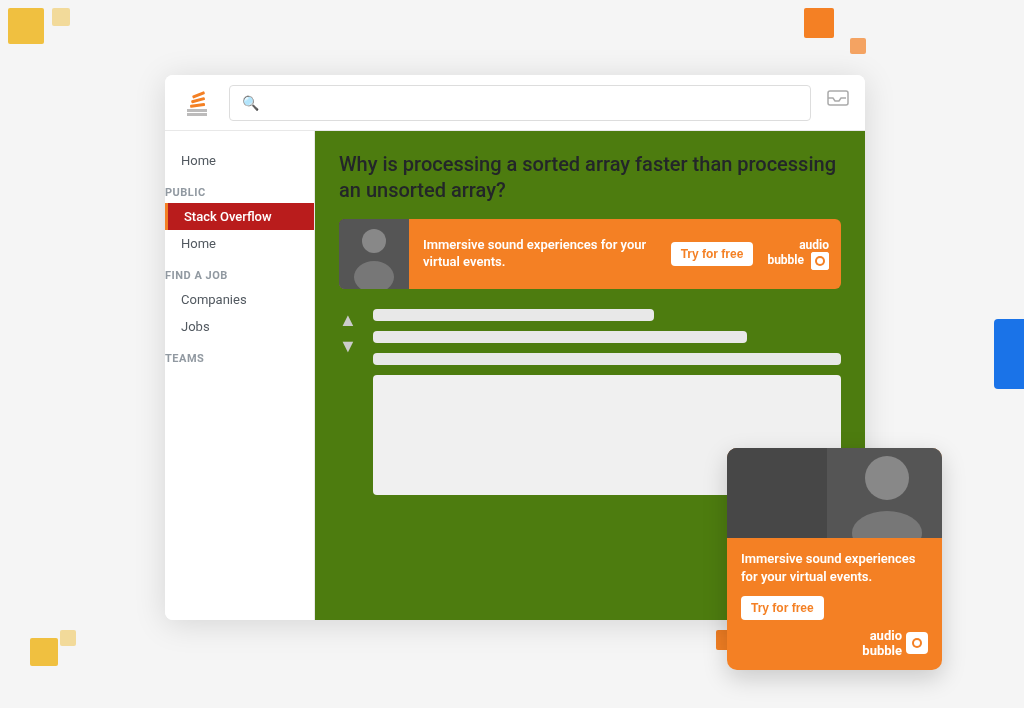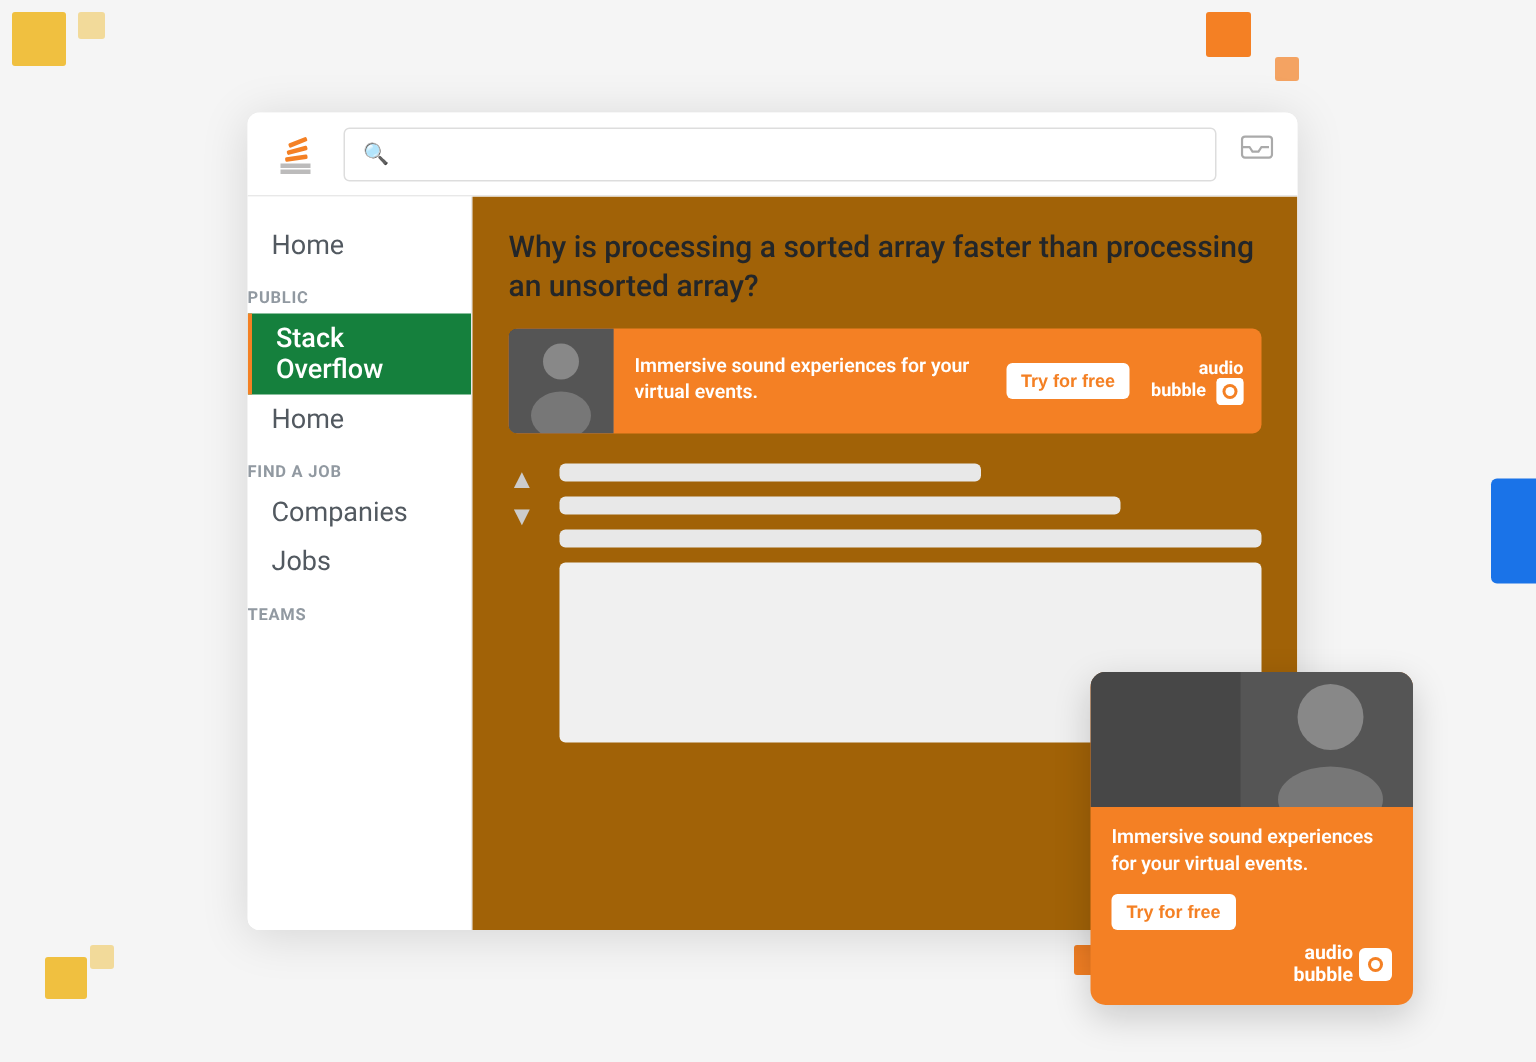--- a/index.html
+++ b/index.html
@@ -87,47 +87,47 @@
       width: 150px;
       flex-shrink: 0;
       background: #fff;
       border-right: 1px solid #e8e8e8;
       padding: 16px 0;
       overflow-y: auto;
     }
 
     .sidebar-item {
       padding: 6px 16px;
-      font-size: 18px;
+      font-size: 13px;
       color: #525960;
       cursor: pointer;
     }
 
     .sidebar-item.active {
-      background: #15803d;
+      background: #b91c1c;
       color: #fff;
       border-left: 3px solid #f48024;
       font-weight: 500;
     }
 
     .sidebar-section-header {
       padding: 12px 0 4px;
       font-size: 11px;
       font-weight: 700;
       color: #9199a1;
       letter-spacing: 0.5px;
       text-transform: uppercase;
     }
 
     
     .main-content {
       flex: 1;
       padding: 20px 24px;
       overflow-y: auto;
-      background: #a16207;
+      background: #4d7c0f;
     }
 
     .question-title {
       font-size: 20px;
       font-weight: 500;
       color: #232629;
       margin-bottom: 16px;
       line-height: 1.3;
     }
 

